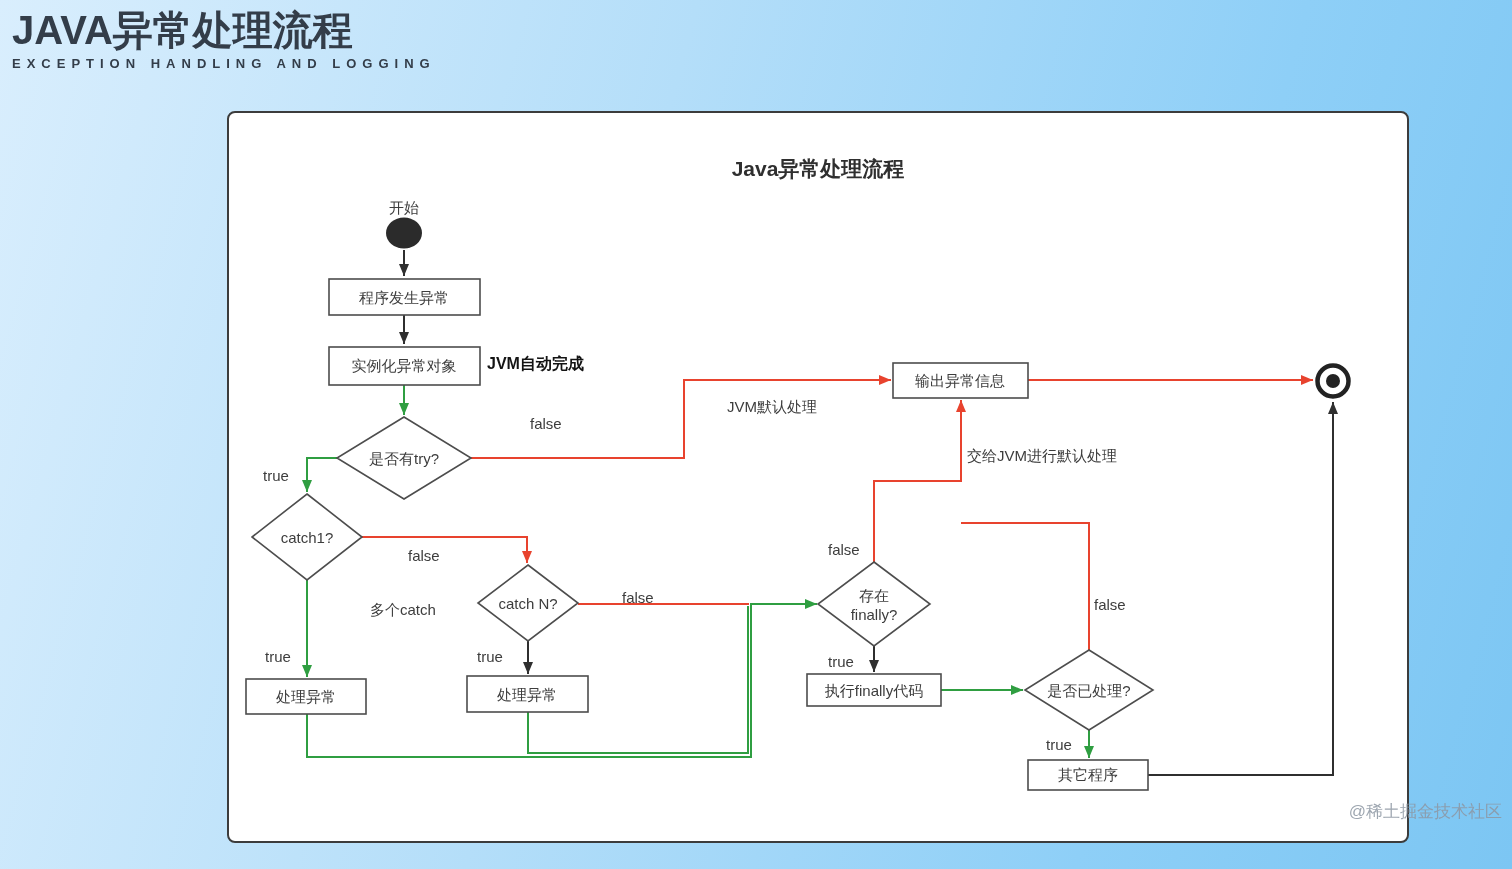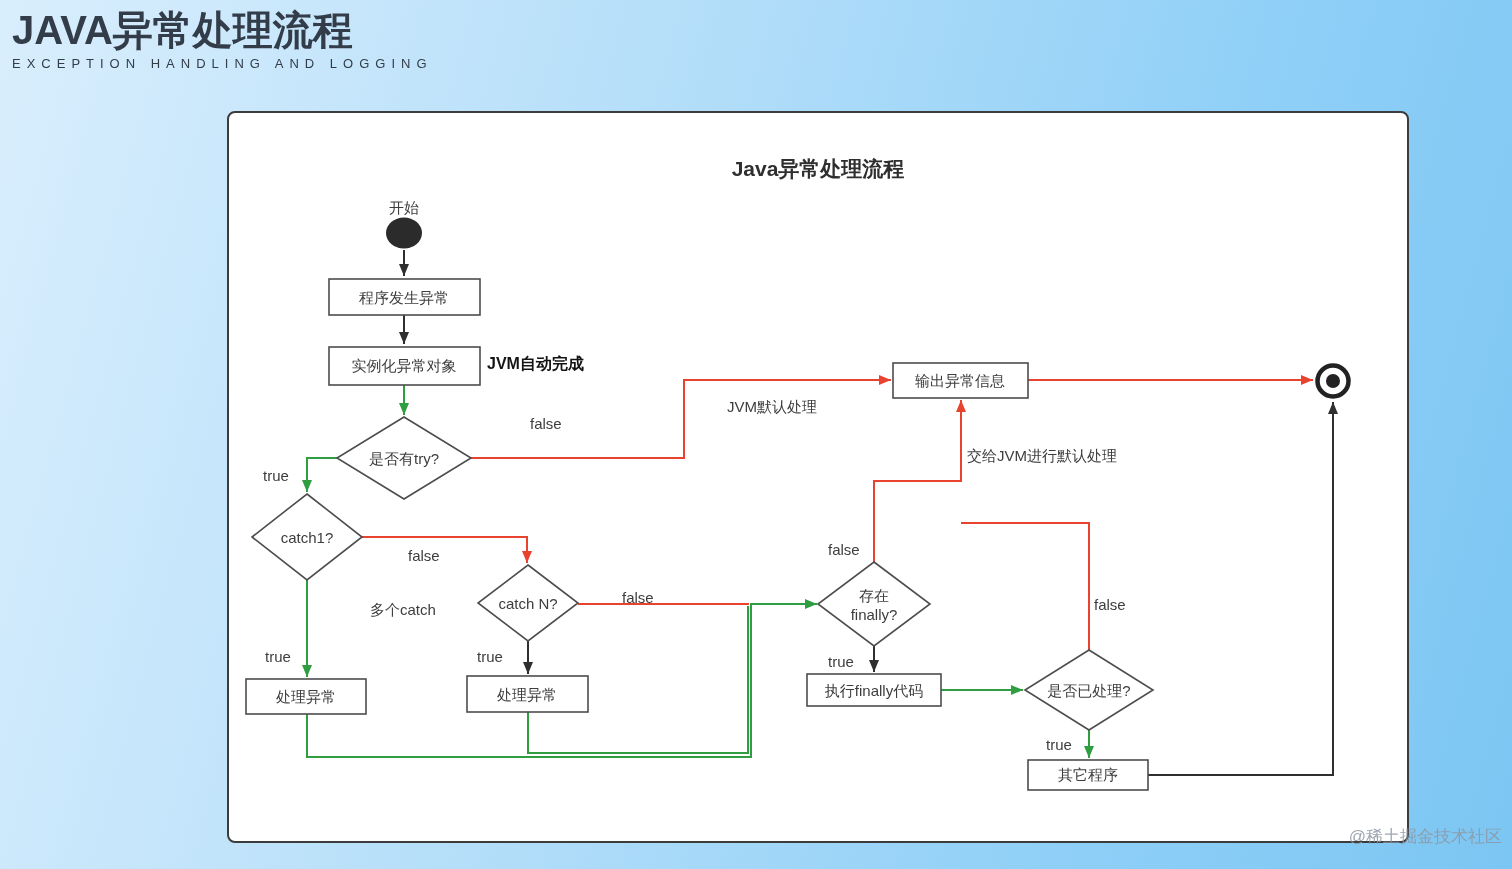--- a/index.html
+++ b/index.html
@@ -3,23 +3,23 @@
 <meta charset="utf-8">
 <style>
   html,body{margin:0;padding:0;}
   body{
     width:1512px;height:869px;overflow:hidden;position:relative;
     background:linear-gradient(105deg,#d9eefd 0%,#b4def9 40%,#8ecff7 75%,#7cc6f3 100%);
     font-family:"Liberation Sans","DejaVu Sans",sans-serif;
   }
   .hdr{position:absolute;left:12px;top:8px;z-index:3;color:#2e3b4a;}
   .hdr h1{margin:0;font-size:40px;line-height:44px;font-weight:900;letter-spacing:0px;color:#333d49;}
-  .hdr .sub{margin-top:4px;font-size:13px;font-weight:400;letter-spacing:6px;color:#333d49;}
+  .hdr .sub{margin-top:4px;font-size:13px;font-weight:700;letter-spacing:6px;color:#333d49;}
   svg.canvas{position:absolute;left:0;top:0;z-index:1;}
-  .watermark{position:absolute;right:10px;top:825px;z-index:5;font-size:17px;color:#8d97a3;opacity:.85;}
+  .watermark{position:absolute;right:10px;top:800px;z-index:5;font-size:17px;color:#8d97a3;opacity:.85;}
   text{font-family:"Liberation Sans","DejaVu Sans",sans-serif;fill:#3d3d3d;font-size:15px;}
   text.node{text-anchor:middle;}
   text.title{text-anchor:middle;font-size:21px;font-weight:bold;fill:#2f2f2f;}
   text.bold{font-weight:bold;fill:#141414;font-size:16px;}
   .shape{fill:#ffffff;stroke:#4d4d4d;stroke-width:1.6;}
   .edge{fill:none;stroke-width:2;}
   .edge.k{stroke:#2f2f2f;}
   .edge.g{stroke:#2f9e41;}
   .edge.r{stroke:#e8432e;}
 </style>

